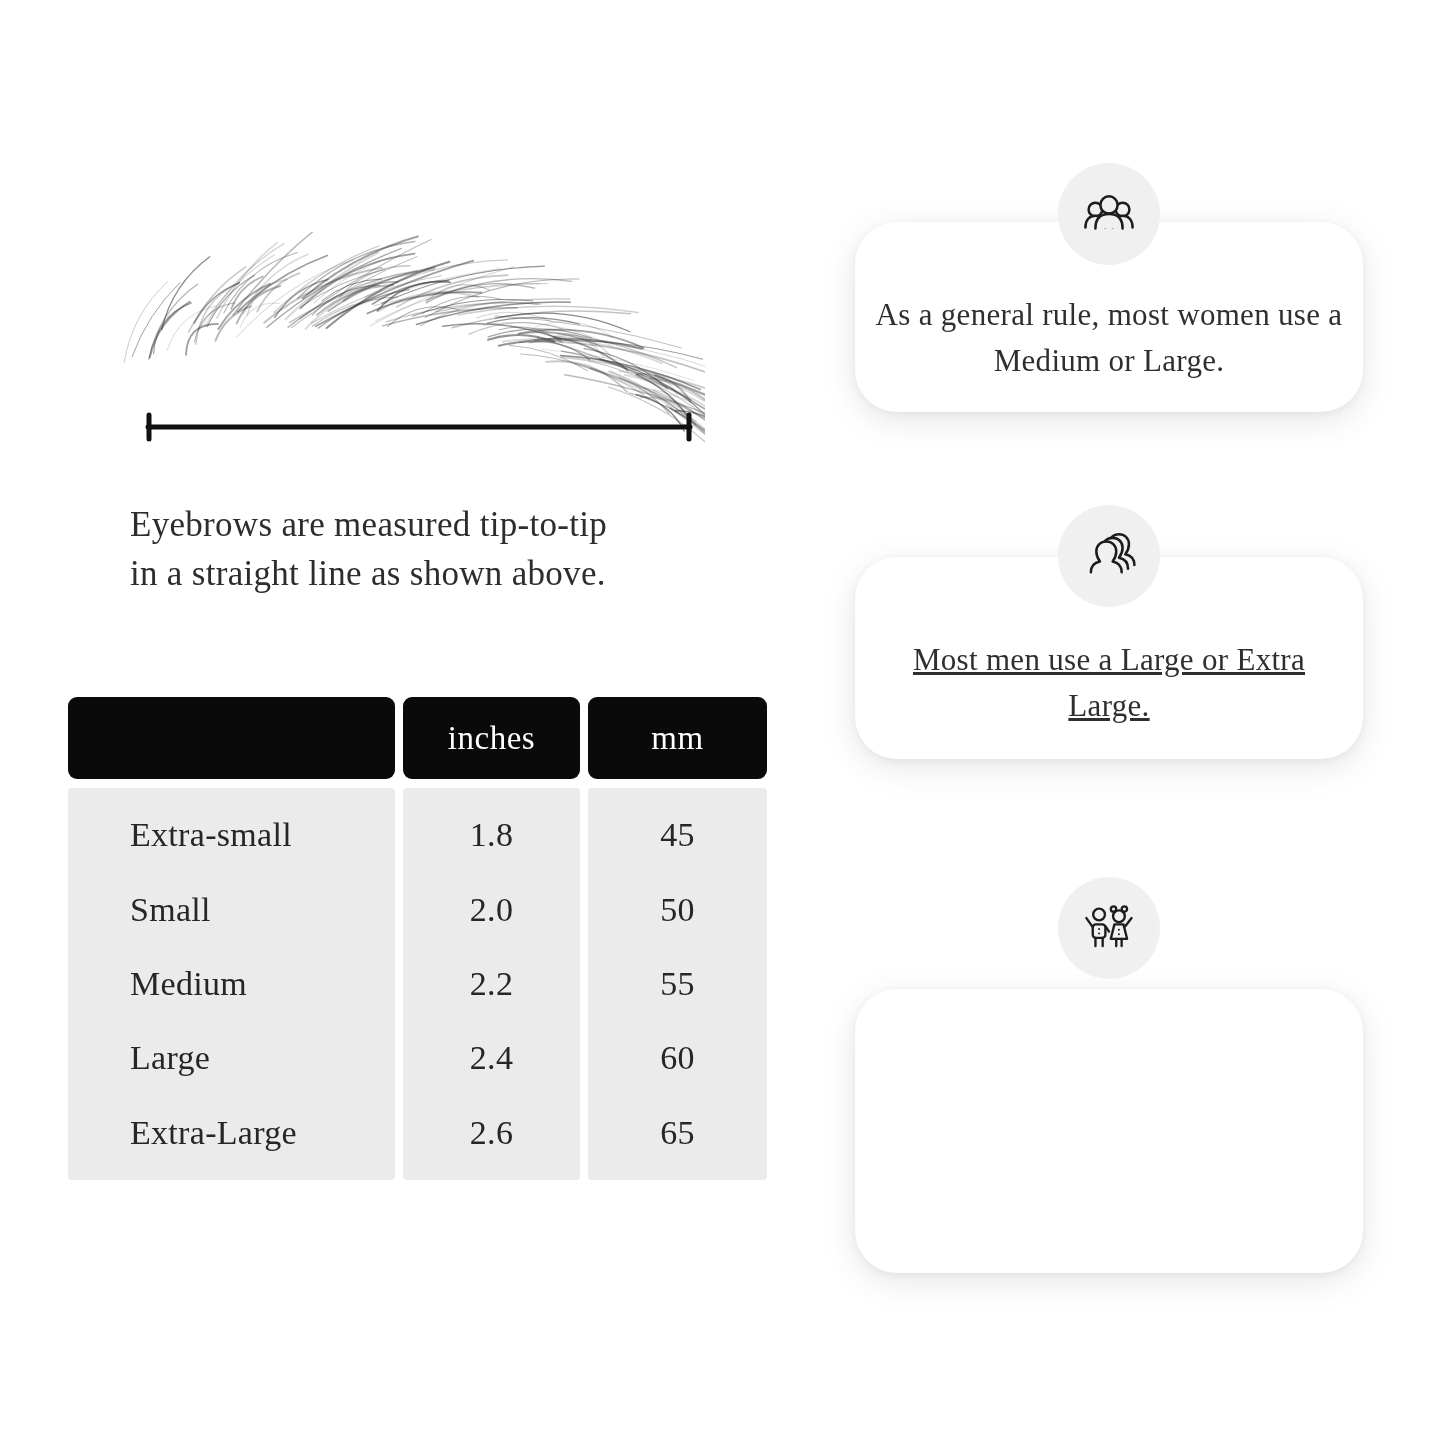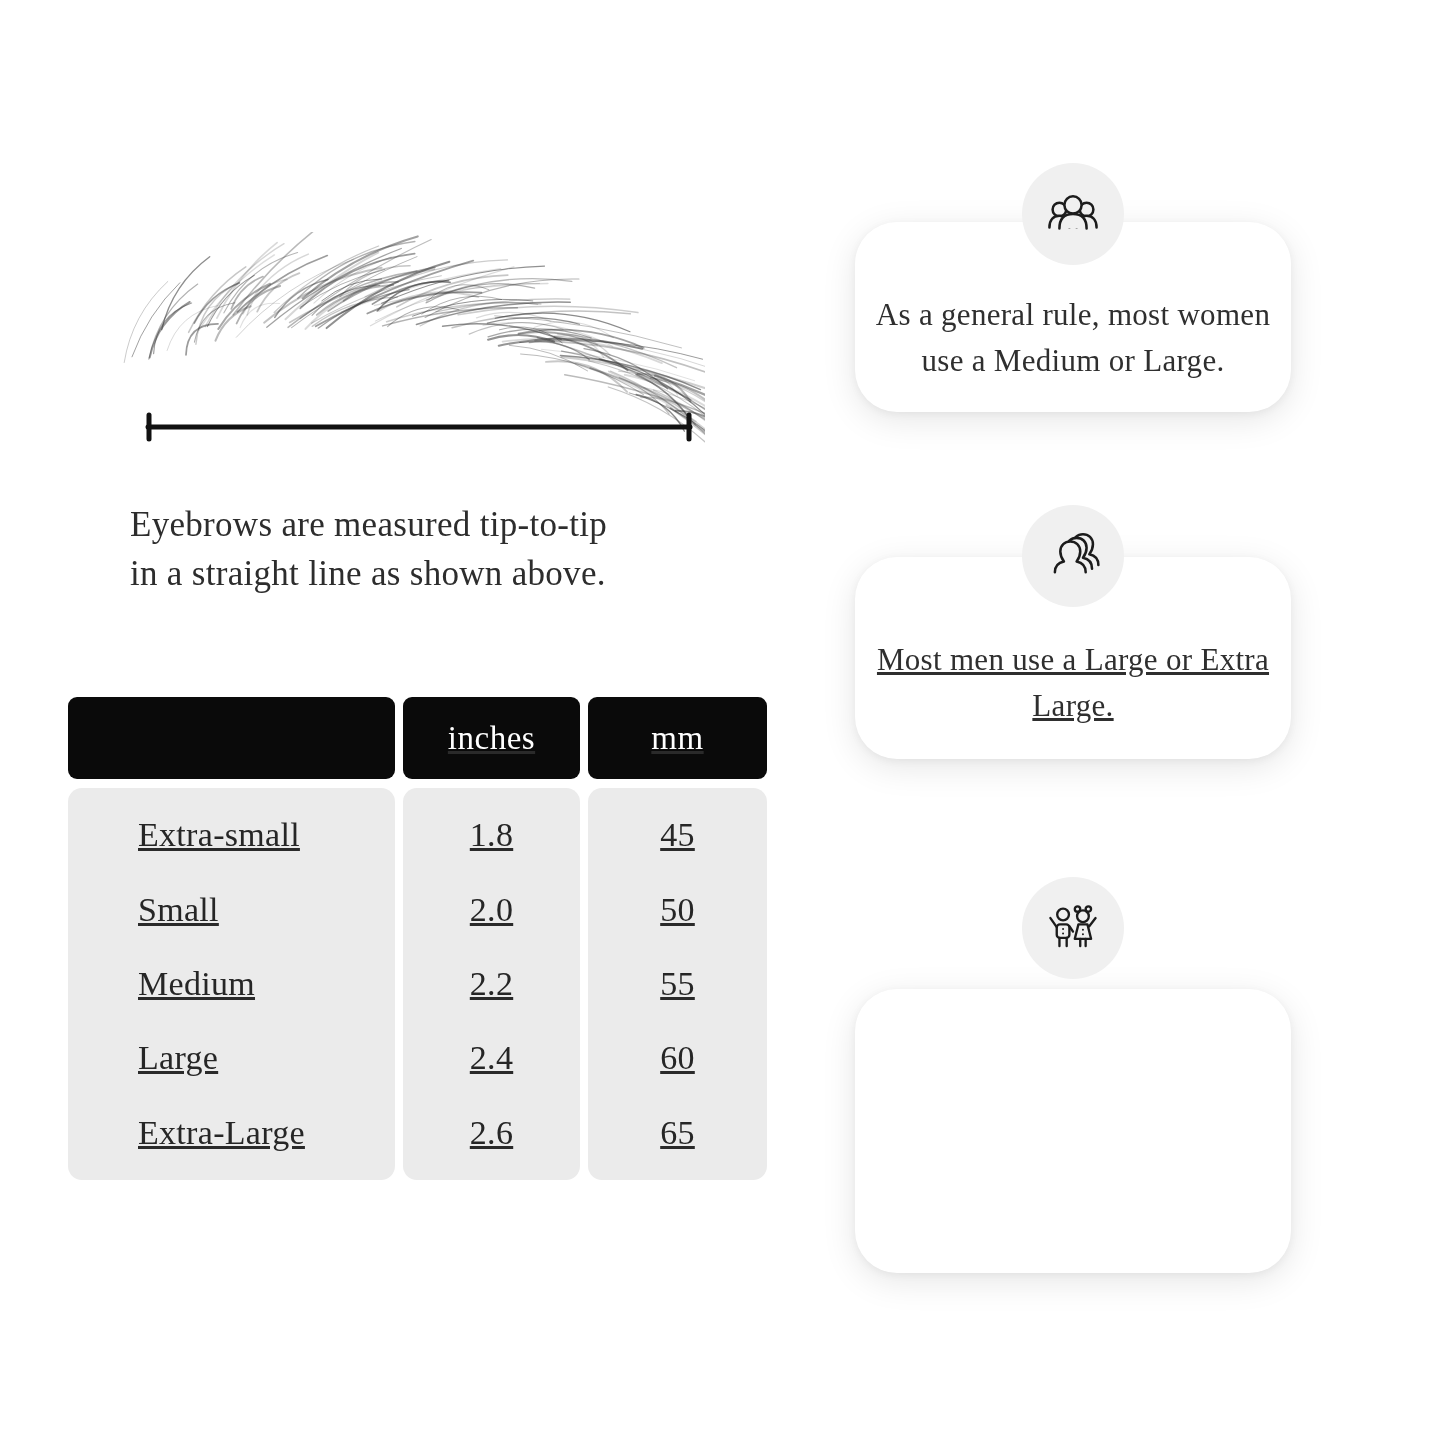--- a/index.html
+++ b/index.html
@@ -16,41 +16,41 @@
   .measure-fig{position:absolute;left:105px;top:232px;width:600px;height:215px;margin:0;}
   .measure-fig svg{display:block;width:600px;height:215px;}
 
   .caption{
     position:absolute;left:130px;top:500px;margin:0;
     font-size:35px;line-height:49px;letter-spacing:.3px;color:#2d2d2d;
   }
   .cap-line{display:block;white-space:nowrap;}
 
   
-  .tbl{position:absolute;left:68px;top:697px;width:776px;text-decoration:underline;}
+  .tbl{position:absolute;left:68px;top:697px;width:776px;}
   .thead{display:flex;gap:8px;height:82px;}
   .hc{
     background:#0a0a0a;color:#ffffff;border-radius:9px;
     display:flex;align-items:center;justify-content:center;
     font-size:33px;letter-spacing:.5px;
   }
   .c1{width:327px;} .c2{width:177px;} .c3{width:179px;}
   .tbody{display:flex;gap:8px;height:392px;margin-top:9px;}
   .bc{
-    background:#ebebeb;border-radius:14px;
+    background:#ebebeb;border-radius:4px;
     display:flex;flex-direction:column;justify-content:space-around;
-    padding:10px 12px;box-sizing:border-box;
+    padding:10px 4px;box-sizing:border-box;
   }
   .cell{font-size:34px;line-height:1;color:#262626;letter-spacing:.3px;}
   .label-cell{text-align:left;padding-left:58px;}
   .num-cell{text-align:center;}
 
   
   .card{
-    position:absolute;left:855px;width:436px;
+    position:absolute;left:855px;width:508px;
     background:#ffffff;border-radius:42px;
     box-shadow:0 8px 34px rgba(0,0,0,.10),0 2px 8px rgba(0,0,0,.05);
     display:flex;align-items:center;justify-content:center;
   }
   .card1{top:222px;height:190px;}
   .card2{top:557px;height:202px;}
   .card3{top:989px;height:284px;}
   .card-text{
     margin:0;text-align:center;
     font-size:31px;line-height:46px;color:#2f2f2f;letter-spacing:.3px;

